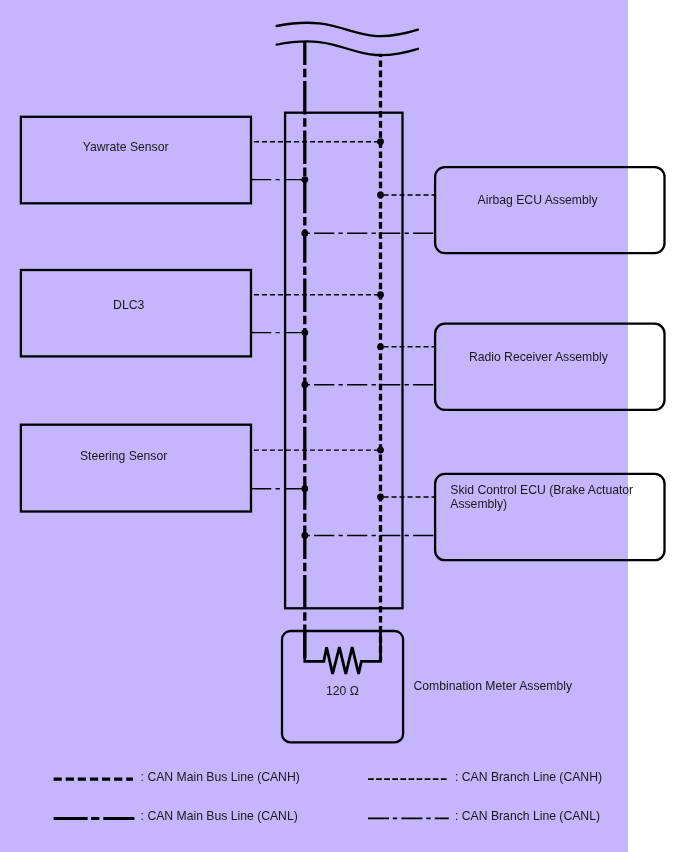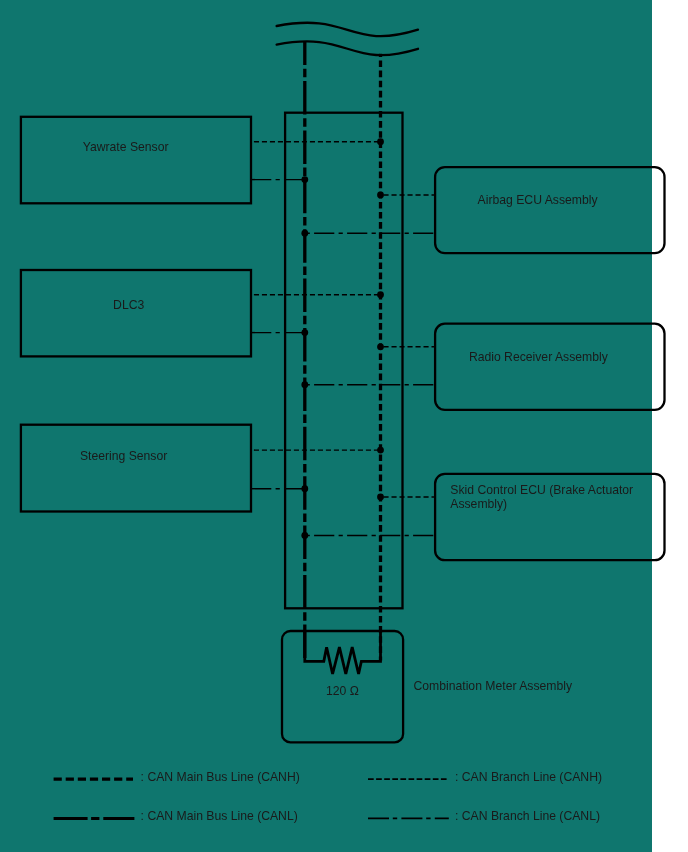--- a/index.html
+++ b/index.html
@@ -1,17 +1,17 @@
 <!DOCTYPE html>
 <html><head>
 <meta charset="utf-8">
 <style>
   html,body{margin:0;padding:0;background:#ffffff;-webkit-font-smoothing:antialiased;}
   body{width:688px;height:852px;font-family:"Liberation Sans",sans-serif;overflow:hidden;}
-  #stage{position:relative;width:628px;height:852px;background:#0f766e;padding-left:24px;}
+  #stage{position:relative;width:628px;height:852px;background:#c4b5fd;}
   #canvas{position:absolute;left:0;top:0;display:block;}
   text{font-family:"Liberation Sans",sans-serif;fill:#1a1a1a;font-size:12.2px;}
   #stage{will-change:transform;}
   .rect-sharp{fill:none;stroke:#000;stroke-width:2.3;}
   .rect-round{fill:none;stroke:#000;stroke-width:2.3;}
   .mainbusH{fill:none;stroke:#000;stroke-width:3.3;stroke-dasharray:6.6 3.5;}
   .mainbusL{fill:none;stroke:#000;stroke-width:3.3;stroke-dasharray:33.5 3.7 8.5 3.7;}
   .branchH{fill:none;stroke:#000;stroke-width:1.45;stroke-dasharray:5.1 2.9;}
   .branchL{fill:none;stroke:#000;stroke-width:1.45;stroke-dasharray:20.2 4.3 4.2 4.3;}
   .dot{fill:#000;}

